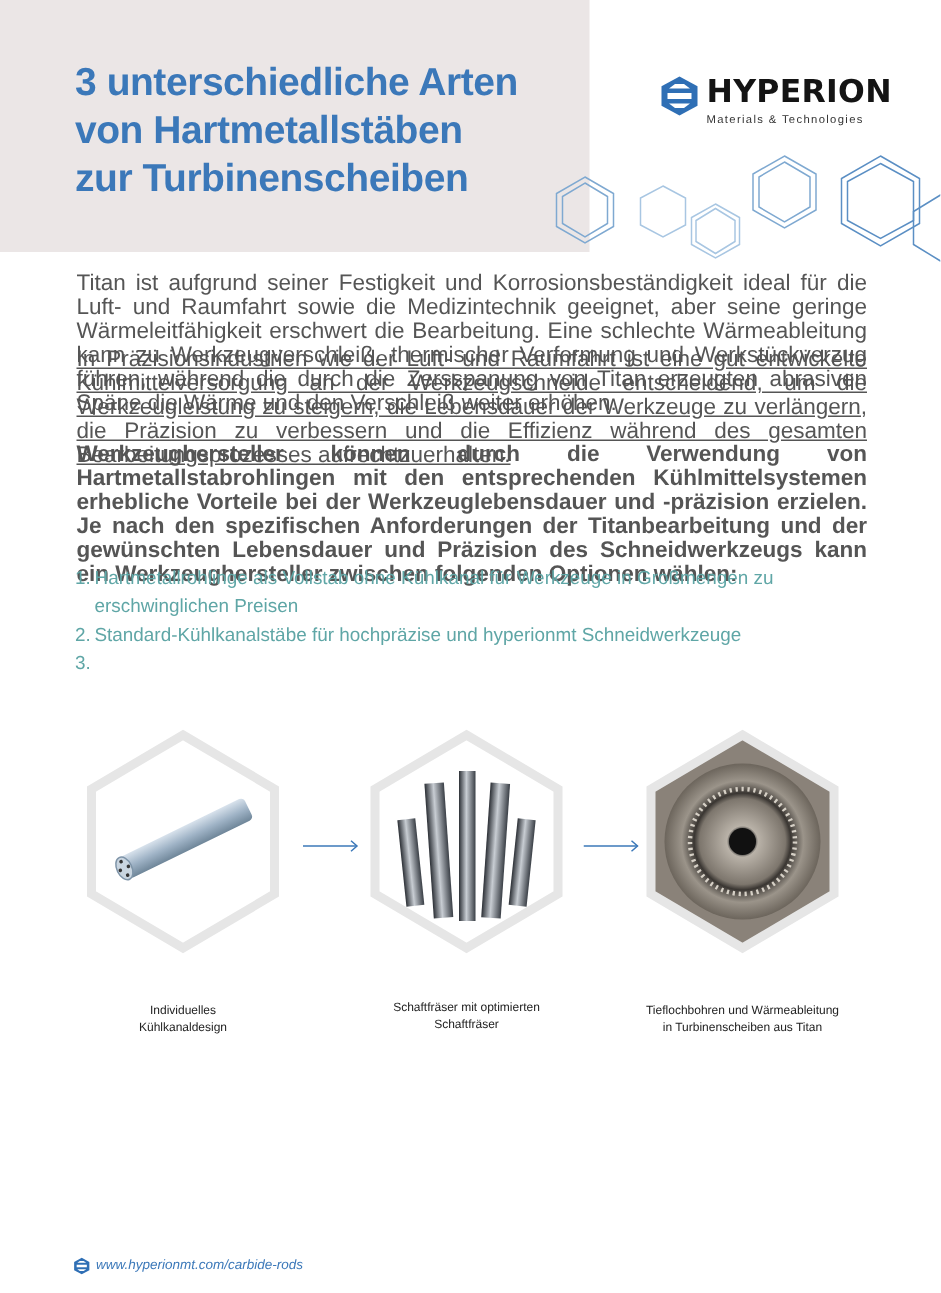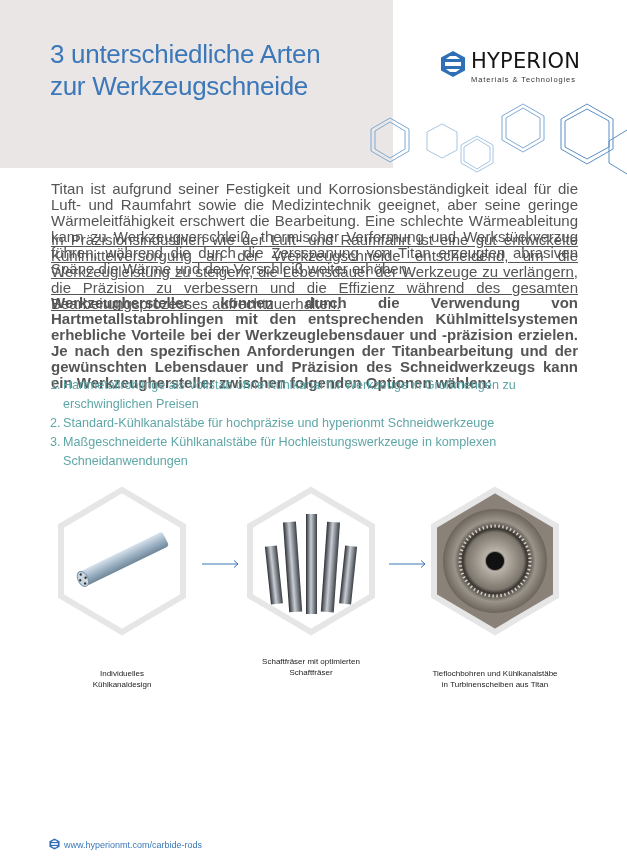--- a/index.html
+++ b/index.html
@@ -5,30 +5,30 @@
   html, body { margin:0; padding:0; }
   body {
     width:627px; height:862px; background:#ffffff; position:relative; overflow:hidden;
     font-family:"Liberation Sans", sans-serif;
   }
   .header-band {
     position:absolute; left:0; top:0; width:393px; height:168px; background:#ebe6e6;
   }
   .title {
     position:absolute; left:50px; top:38px; width:340px;
-    color:#3b78b9; font-size:26px; line-height:32px; font-weight:normal;
+    color:#3b78b9; font-size:26px; line-height:32px; font-weight:bold;
     letter-spacing:-0.3px;
   }
   .title div { white-space:nowrap; }
   .logo {
     position:absolute; left:440px; top:48px; width:150px; height:40px;
   }
   .logo-mark { position:absolute; left:0; top:2px; width:26px; height:28px; }
   .logo-name {
-    position:absolute; left:31px; top:1px; font-size:21px; font-weight:normal; color:#141414;
+    position:absolute; left:31px; top:1px; font-size:21px; font-weight:bold; color:#141414;
     letter-spacing:0.2px; font-family:"DejaVu Sans", sans-serif;
   }
   .logo-sub {
     position:absolute; left:31px; top:27px; font-size:7.5px; color:#333; letter-spacing:0.9px;
     white-space:nowrap;
     text-align:right;
   }
   .hexes { position:absolute; left:355px; top:100px; width:272px; height:82px; }
 
   .body-text {
@@ -47,32 +47,33 @@
   .options .num { position:absolute; left:0; top:0; }
 
   .step { position:absolute; top:486px; width:160px; }
   .hexframe { position:absolute; left:0; top:0; width:130px; height:150px; }
   .step-caption {
     position:absolute; width:180px; text-align:center; color:#222; font-size:8px; line-height:11px;margin-top:20px;
   }
   .arrow { position:absolute; height:10px; }
 
   .footer {
-    position:absolute; left:49px; top:838px; display:flex; align-items:flex-end; gap:4px;
-    color:#3b78b9; font-size:9px; text-decoration:none;
+    position:absolute; left:49px; top:838px; display:flex; align-items:flex-start; gap:4px;
+    color:#3b78b9; font-size:9px; text-decoration:none;font-style:italic;
   }
 </style>
 </head>
 <body>
 
 <div class="header-band"></div>
 
 <h1 class="title" style="margin:0;">
   <div>3 unterschiedliche Arten</div>
-  <div>zur Werkzeugschneide</div>
+  <div>von Hartmetallstäben</div>
+  <div>zur Turbinenscheiben</div>
 </h1>
 
 <div class="logo">
   <svg class="logo-mark" viewBox="0 0 26 28">
     <polygon points="13,1 25,7.5 25,20.5 13,27 1,20.5 1,7.5" fill="#2f6fb5"></polygon>
     <rect x="5" y="12" width="16" height="4" fill="#ffffff"></rect>
     <path d="M6,9 L10,6 L16,6 L20,9 Z" fill="#ffffff"></path>
     <path d="M6,19 L10,22 L16,22 L20,19 Z" fill="#ffffff"></path>
   </svg>
   <div class="logo-name">HYPERION</div>
@@ -102,21 +103,20 @@
   <li>
     <span class="num">1.</span>
     <span>Hartmetallrohlinge als Vollstab ohne Kühlkanal für Werkzeuge in Großmengen zu erschwinglichen Preisen</span>
   </li>
   <li>
     <span class="num">2.</span>
     <span>Standard-Kühlkanalstäbe für hochpräzise und hyperionmt Schneidwerkzeuge</span>
   </li>
   <li>
     <span class="num">3.</span>
-    <span>Maßgeschneiderte Kühlkanalstäbe für Hochleistungswerkzeuge in komplexen Schneidanwendungen</span>
   </li>
 </ol>
 
 <div class="step" style="left:57px;">
   <svg class="hexframe" viewBox="0 0 130 150">
     <defs>
       <linearGradient id="rodg" x1="0" y1="0" x2="0" y2="1">
         <stop offset="0" stop-color="#d8e2ec"></stop>
         <stop offset="0.5" stop-color="#9fb3c6"></stop>
         <stop offset="1" stop-color="#6f8699"></stop>
@@ -154,21 +154,21 @@
     </defs>
     <polygon points="65,4 126,40 126,110 65,146 4,110 4,40" fill="#ffffff" stroke="#e6e6e6" stroke-width="6"></polygon>
     <g fill="url(#millg)">
       <rect x="22" y="60" width="12" height="58" transform="rotate(-6 28 90)"></rect>
       <rect x="40" y="36" width="13" height="90" transform="rotate(-4 46 80)"></rect>
       <rect x="60" y="28" width="11" height="100"></rect>
       <rect x="78" y="36" width="13" height="90" transform="rotate(4 84 80)"></rect>
       <rect x="96" y="60" width="12" height="58" transform="rotate(6 102 90)"></rect>
     </g>
   </svg>
-  <div class="step-caption" style="left:-25px; top:150px;text-align:center;">
+  <div class="step-caption" style="left:-25px; top:160px;text-align:center;">
     <div>Schaftfräser mit optimierten</div>
     <div>Schaftfräser</div>
   </div>
 </div>
 
 <svg class="arrow" style="left:389px; top:559px; width:38px;" viewBox="0 0 38 10">
   <line x1="0" y1="5" x2="36" y2="5" stroke="#3b78b9" stroke-width="1"></line>
   <polyline points="32,1.5 36,5 32,8.5" fill="none" stroke="#3b78b9" stroke-width="1"></polyline>
 </svg>
 
@@ -184,21 +184,21 @@
         <stop offset="0.78" stop-color="#9b948a"></stop>
         <stop offset="1" stop-color="#6c655c"></stop>
       </radialGradient>
     </defs>
     <polygon points="65,4 126,40 126,110 65,146 4,110 4,40" fill="#8a8279" stroke="#e6e6e6" stroke-width="6"></polygon>
     <circle cx="65" cy="75" r="52" fill="url(#discg)"></circle>
     <circle cx="65" cy="75" r="35" fill="none" stroke="#d6d0c6" stroke-width="3" stroke-dasharray="1.5 2.5"></circle>
     <circle cx="65" cy="75" r="9" fill="#111"></circle>
   </svg>
   <div class="step-caption" style="left:-25px; top:162px;">
-    <div>Tieflochbohren und Kühlkanalstäbe</div>
+    <div>Tieflochbohren und Wärmeableitung</div>
     <div>in Turbinenscheiben aus Titan</div>
   </div>
 </div>
 
 <a class="footer">
   <svg width="11" height="12" viewBox="0 0 26 28">
     <polygon points="13,1 25,7.5 25,20.5 13,27 1,20.5 1,7.5" fill="#2f6fb5"></polygon>
     <rect x="5" y="12" width="16" height="4" fill="#ffffff"></rect>
     <path d="M6,9 L10,6 L16,6 L20,9 Z" fill="#ffffff"></path>
     <path d="M6,19 L10,22 L16,22 L20,19 Z" fill="#ffffff"></path>

